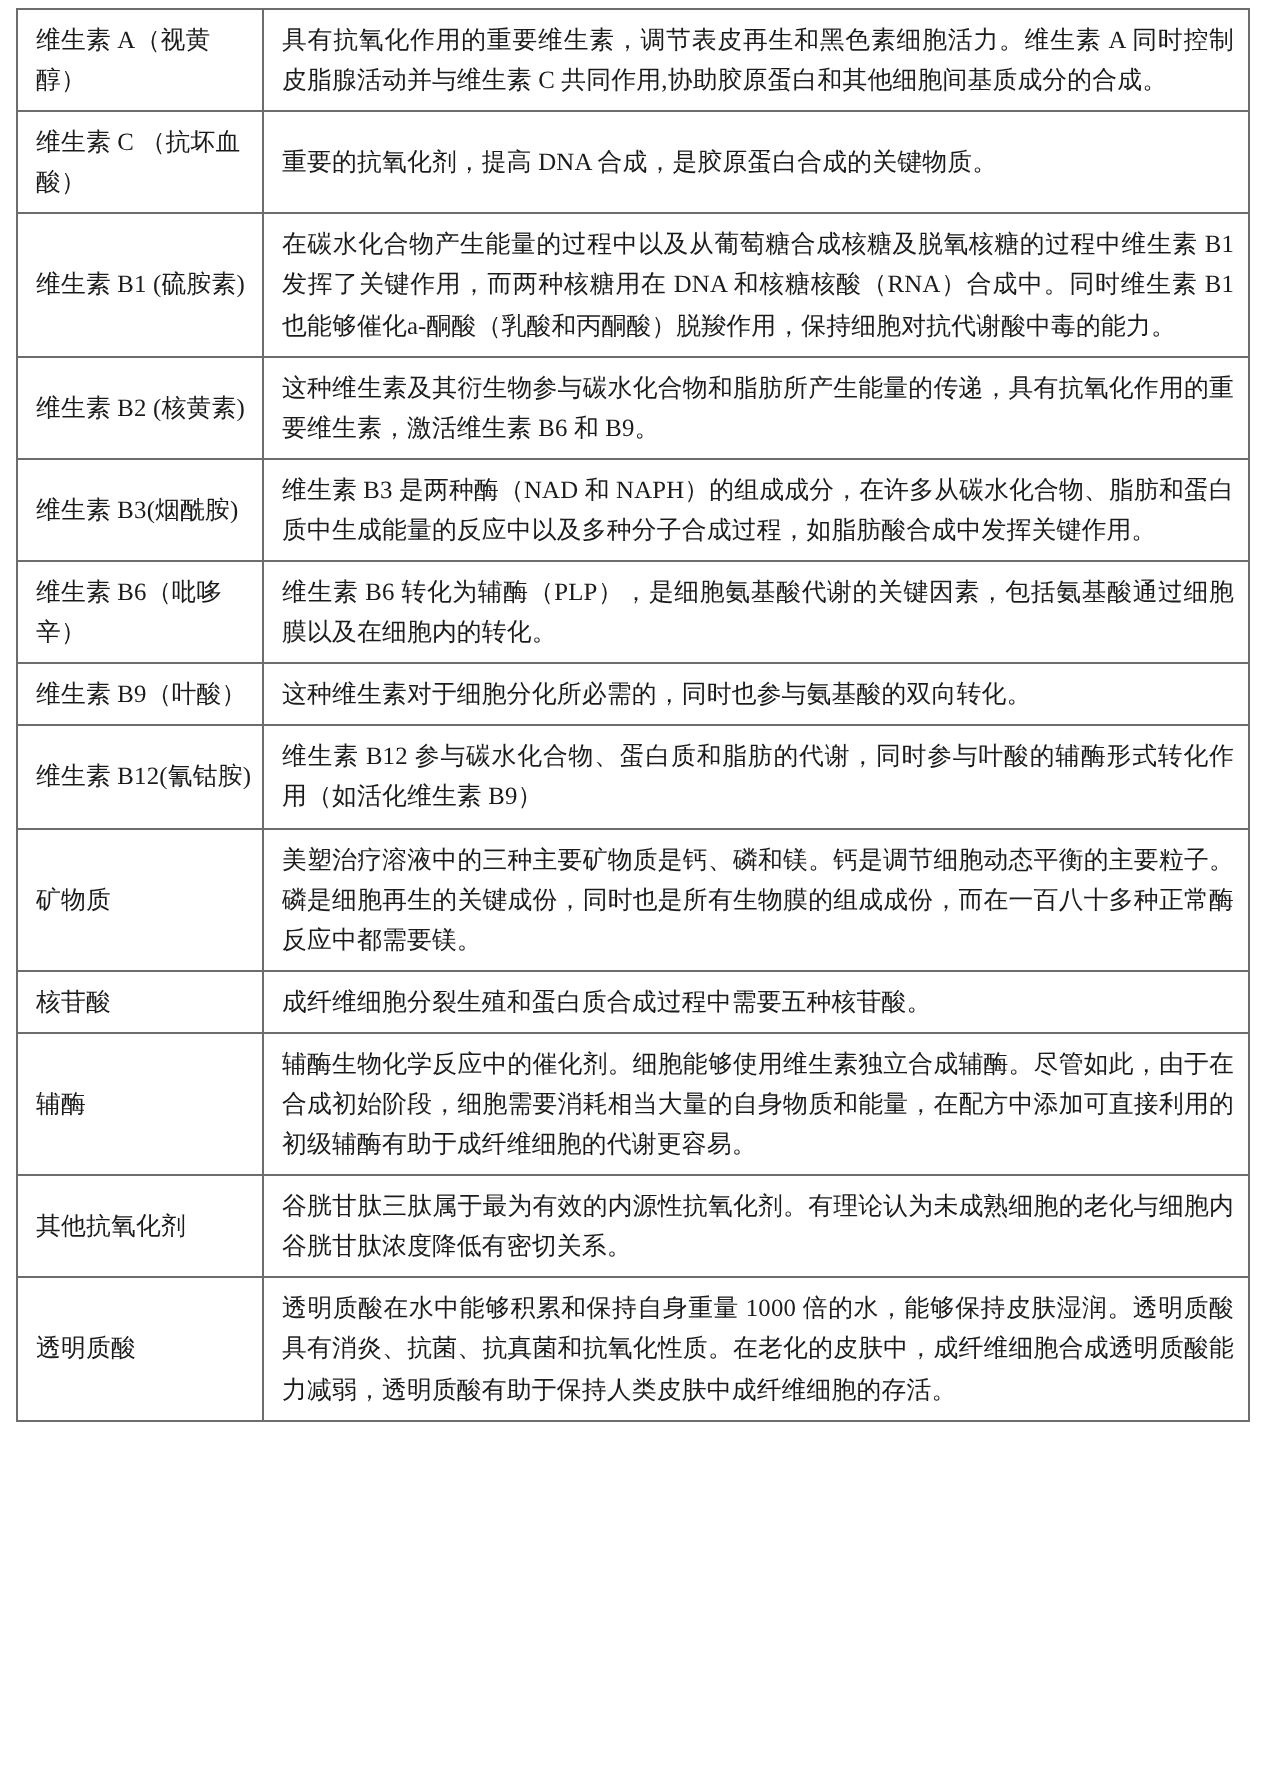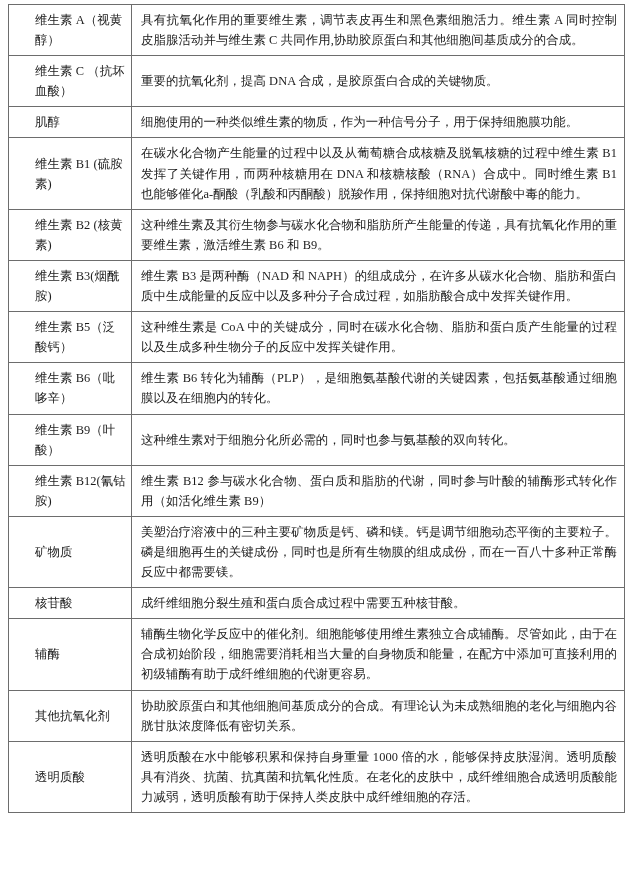--- a/index.html
+++ b/index.html
@@ -38,21 +38,21 @@
     vertical-align: middle;
     padding: 5px 7px 5px 8px;
     font-size: 12.4px;
     line-height: 1.62;
     letter-spacing: 0.1px;
     text-align: justify;
     text-justify: inter-ideograph;
     word-break: break-all;
   }
   #nutrient-table td.name-cell {
-    padding-left: 26px;
+    padding-left: 9px;
     padding-right: 4px;
     text-align: left;
     word-break: normal;
   }
   #nutrient-table td.desc-cell {
     padding-left: 9px;
     padding-right: 7px;
   }
   .cell-text { display: block; }
 </style>
@@ -77,56 +77,40 @@
       <tr>
         <td class="name-cell">
             <span class="cell-text">维生素 C （抗坏血酸）</span>
           </td>
         <td class="desc-cell">
             <span class="cell-text">重要的抗氧化剂，提高 DNA 合成，是胶原蛋白合成的关键物质。</span>
           </td>
       </tr>
       <tr>
         <td class="name-cell">
-            <span class="cell-text">肌醇</span>
-          </td>
-        <td class="desc-cell">
-            <span class="cell-text">细胞使用的一种类似维生素的物质，作为一种信号分子，用于保持细胞膜功能。</span>
-          </td>
-      </tr>
-      <tr>
-        <td class="name-cell">
             <span class="cell-text">维生素 B1 (硫胺素)</span>
           </td>
         <td class="desc-cell">
             <span class="cell-text">在碳水化合物产生能量的过程中以及从葡萄糖合成核糖及脱氧核糖的过程中维生素 B1 发挥了关键作用，而两种核糖用在 DNA 和核糖核酸（RNA）合成中。同时维生素 B1 也能够催化a-酮酸（乳酸和丙酮酸）脱羧作用，保持细胞对抗代谢酸中毒的能力。</span>
           </td>
       </tr>
       <tr>
         <td class="name-cell">
             <span class="cell-text">维生素 B2 (核黄素)</span>
           </td>
         <td class="desc-cell">
             <span class="cell-text">这种维生素及其衍生物参与碳水化合物和脂肪所产生能量的传递，具有抗氧化作用的重要维生素，激活维生素 B6 和 B9。</span>
           </td>
       </tr>
       <tr>
         <td class="name-cell">
             <span class="cell-text">维生素 B3(烟酰胺)</span>
           </td>
         <td class="desc-cell">
             <span class="cell-text">维生素 B3 是两种酶（NAD 和 NAPH）的组成成分，在许多从碳水化合物、脂肪和蛋白质中生成能量的反应中以及多种分子合成过程，如脂肪酸合成中发挥关键作用。</span>
-          </td>
-      </tr>
-      <tr>
-        <td class="name-cell">
-            <span class="cell-text">维生素 B5（泛酸钙）</span>
-          </td>
-        <td class="desc-cell">
-            <span class="cell-text">这种维生素是 CoA 中的关键成分，同时在碳水化合物、脂肪和蛋白质产生能量的过程以及生成多种生物分子的反应中发挥关键作用。</span>
           </td>
       </tr>
       <tr>
         <td class="name-cell">
             <span class="cell-text">维生素 B6（吡哆辛）</span>
           </td>
         <td class="desc-cell">
             <span class="cell-text">维生素 B6 转化为辅酶（PLP），是细胞氨基酸代谢的关键因素，包括氨基酸通过细胞膜以及在细胞内的转化。</span>
           </td>
       </tr>
@@ -168,21 +152,21 @@
           </td>
         <td class="desc-cell">
             <span class="cell-text">辅酶生物化学反应中的催化剂。细胞能够使用维生素独立合成辅酶。尽管如此，由于在合成初始阶段，细胞需要消耗相当大量的自身物质和能量，在配方中添加可直接利用的初级辅酶有助于成纤维细胞的代谢更容易。</span>
           </td>
       </tr>
       <tr>
         <td class="name-cell">
             <span class="cell-text">其他抗氧化剂</span>
           </td>
         <td class="desc-cell">
-            <span class="cell-text">协助胶原蛋白和其他细胞间基质成分的合成。有理论认为未成熟细胞的老化与细胞内谷胱甘肽浓度降低有密切关系。</span>
+            <span class="cell-text">谷胱甘肽三肽属于最为有效的内源性抗氧化剂。有理论认为未成熟细胞的老化与细胞内谷胱甘肽浓度降低有密切关系。</span>
           </td>
       </tr>
       <tr>
         <td class="name-cell">
             <span class="cell-text">透明质酸</span>
           </td>
         <td class="desc-cell">
             <span class="cell-text">透明质酸在水中能够积累和保持自身重量 1000 倍的水，能够保持皮肤湿润。透明质酸具有消炎、抗菌、抗真菌和抗氧化性质。在老化的皮肤中，成纤维细胞合成透明质酸能力减弱，透明质酸有助于保持人类皮肤中成纤维细胞的存活。</span>
           </td>
       </tr>

